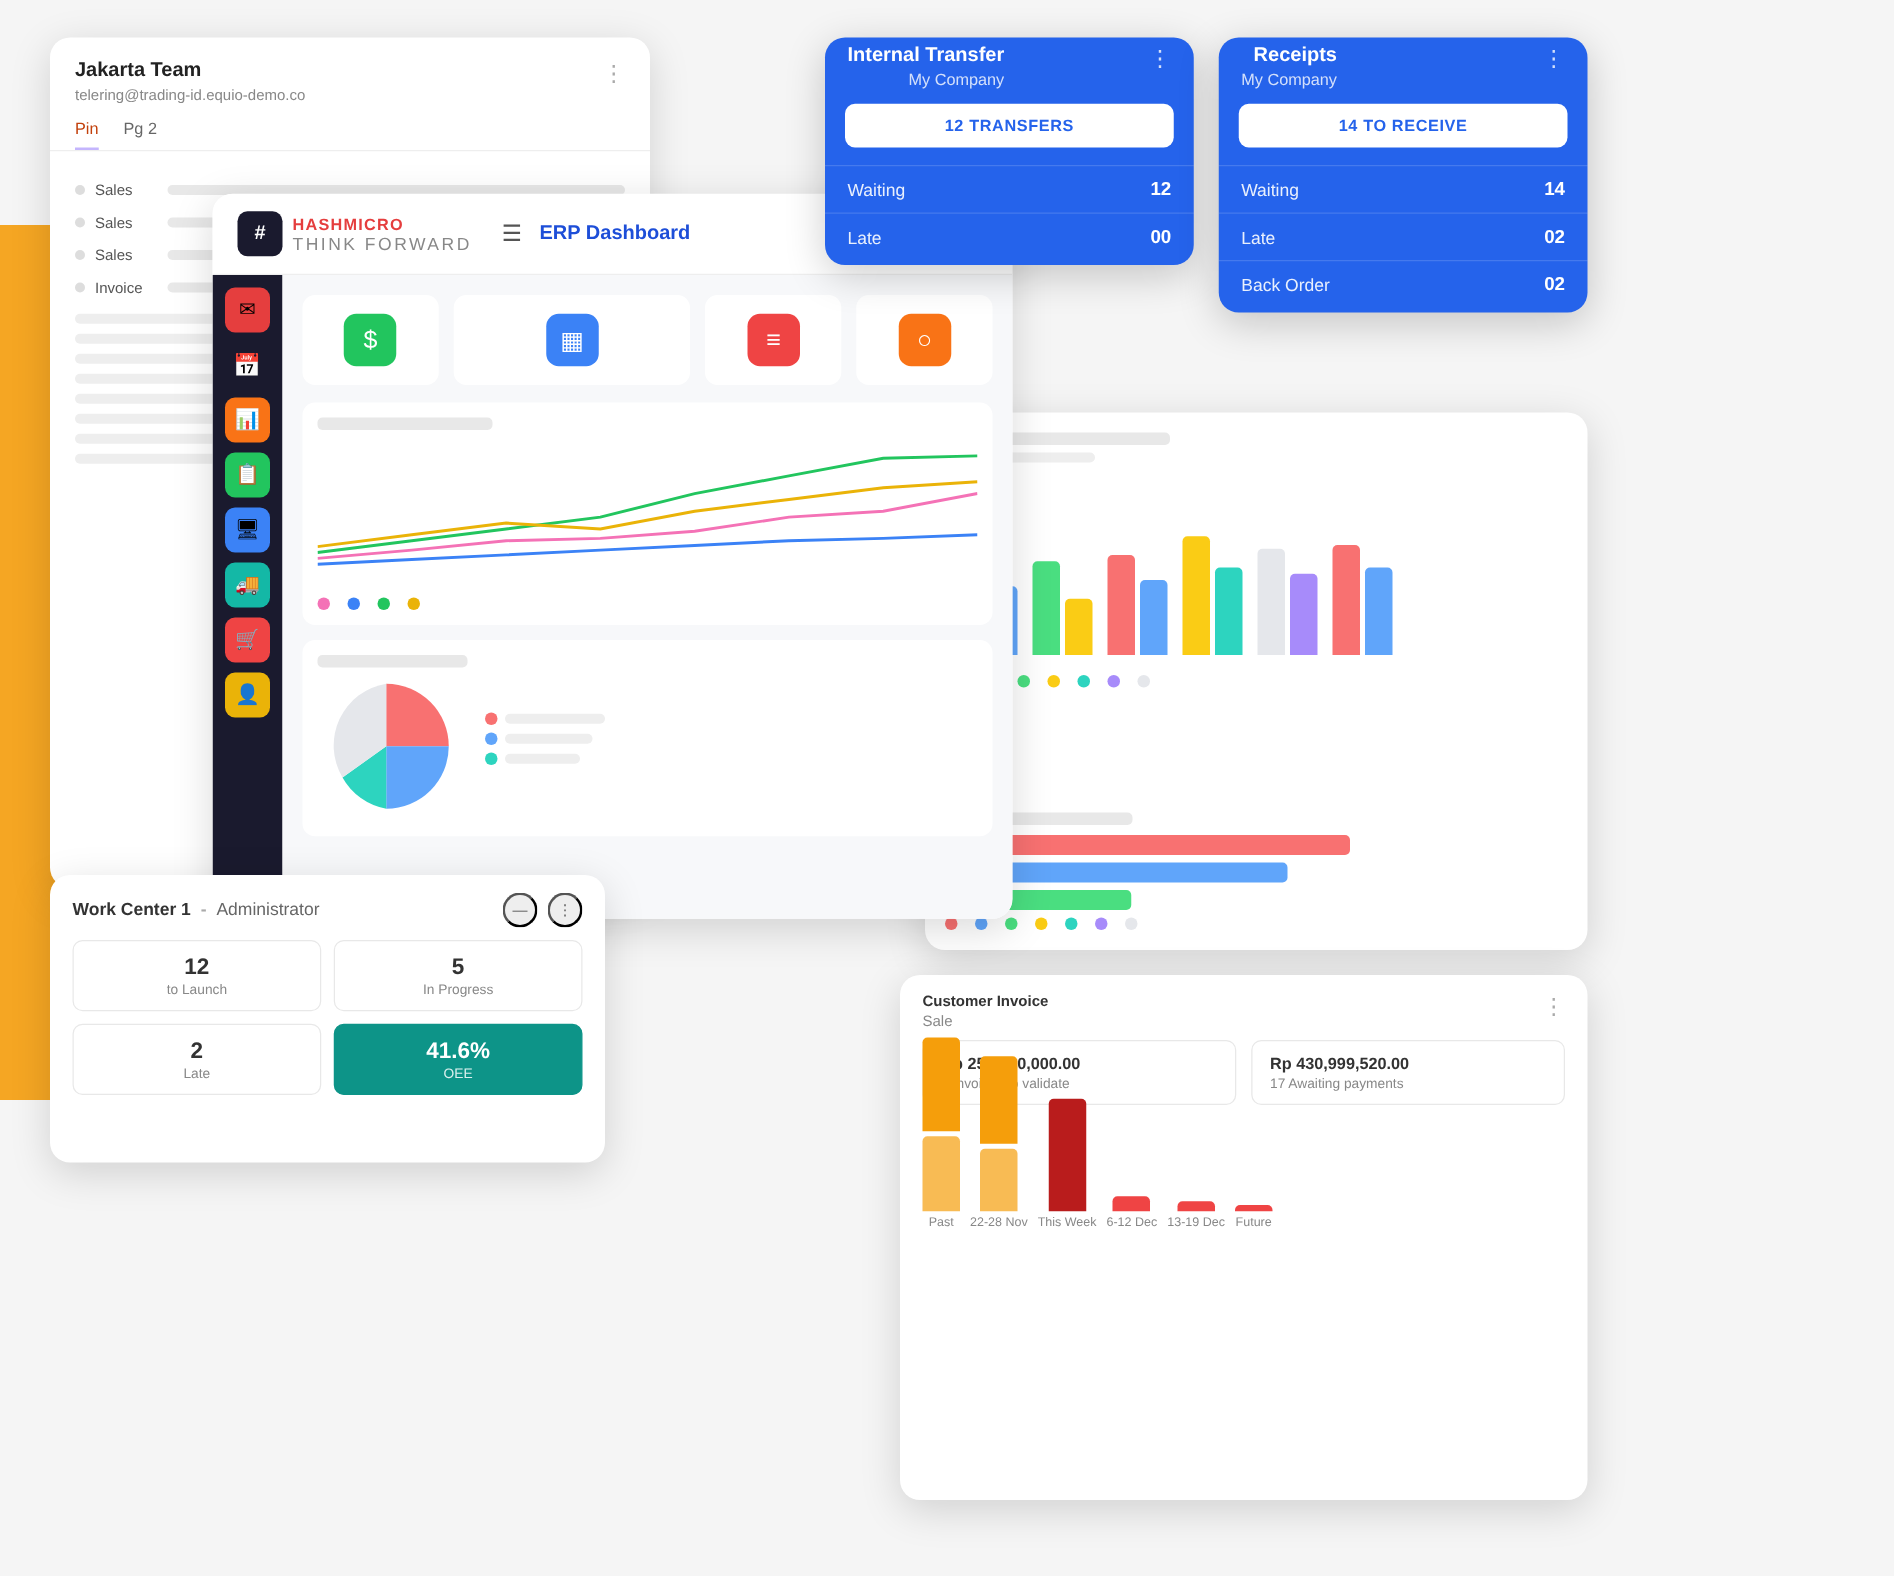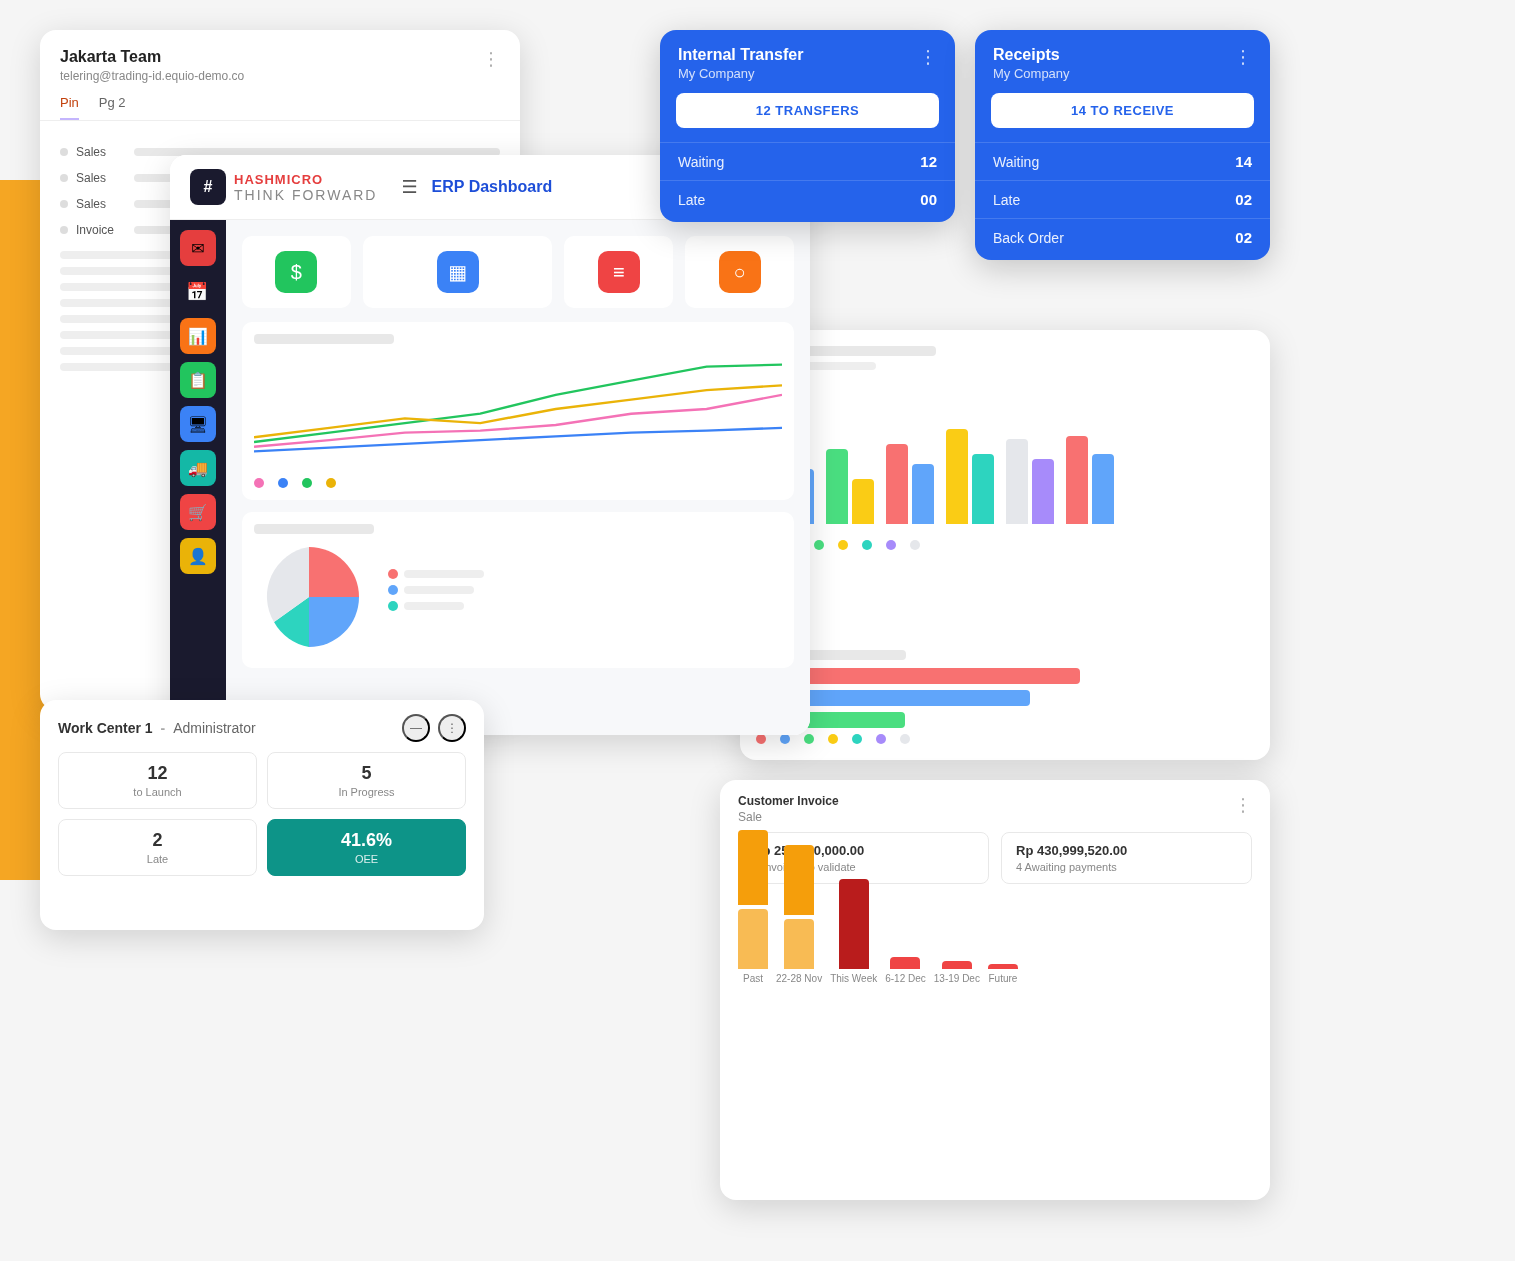--- a/index.html
+++ b/index.html
@@ -295,24 +295,25 @@
       width: 295px;
       background: #2563EB;
       border-radius: 16px;
       box-shadow: 0 8px 32px rgba(0,0,0,0.2);
       position: absolute;
       z-index: 4;
       padding: 0;
       overflow: visible;
     }
     .blue-card-header {
-      padding: 16px 18px 12px;
+      padding: 6px 18px 12px;
       display: flex;
       justify-content: space-between;
       align-items: flex-start;
+      text-align: right;
     }
     .blue-card-title {
       color: #fff;
       font-size: 16px;
       font-weight: 700;
     }
     .blue-card-subtitle {
       color: rgba(255,255,255,0.8);
       font-size: 13px;
       margin-top: 2px;
@@ -873,21 +874,21 @@
     </div>
     <span class="three-dots">⋮</span>
   </div>
   <div class="inv-amounts">
     <div class="inv-amount-box">
       <div class="inv-amount-val">Rp 250,490,000.00</div>
       <div class="inv-amount-label">3 Invoices to validate</div>
     </div>
     <div class="inv-amount-box">
       <div class="inv-amount-val">Rp 430,999,520.00</div>
-      <div class="inv-amount-label">4 Awaiting payments</div>
+      <div class="inv-amount-label">17 Awaiting payments</div>
     </div>
   </div>
 
   
   <div style="padding:0 18px 16px;flex:1;">
     <div style="display:flex;align-items:flex-end;gap:8px;height:110px;padding-bottom:24px;position:relative;">
 
       <div class="inv-bar-group">
         <div class="inv-bar" style="height:75px;background:#F59E0B;"></div>
         <div class="inv-bar" style="height:60px;background:#F59E0B;opacity:0.7;"></div>

